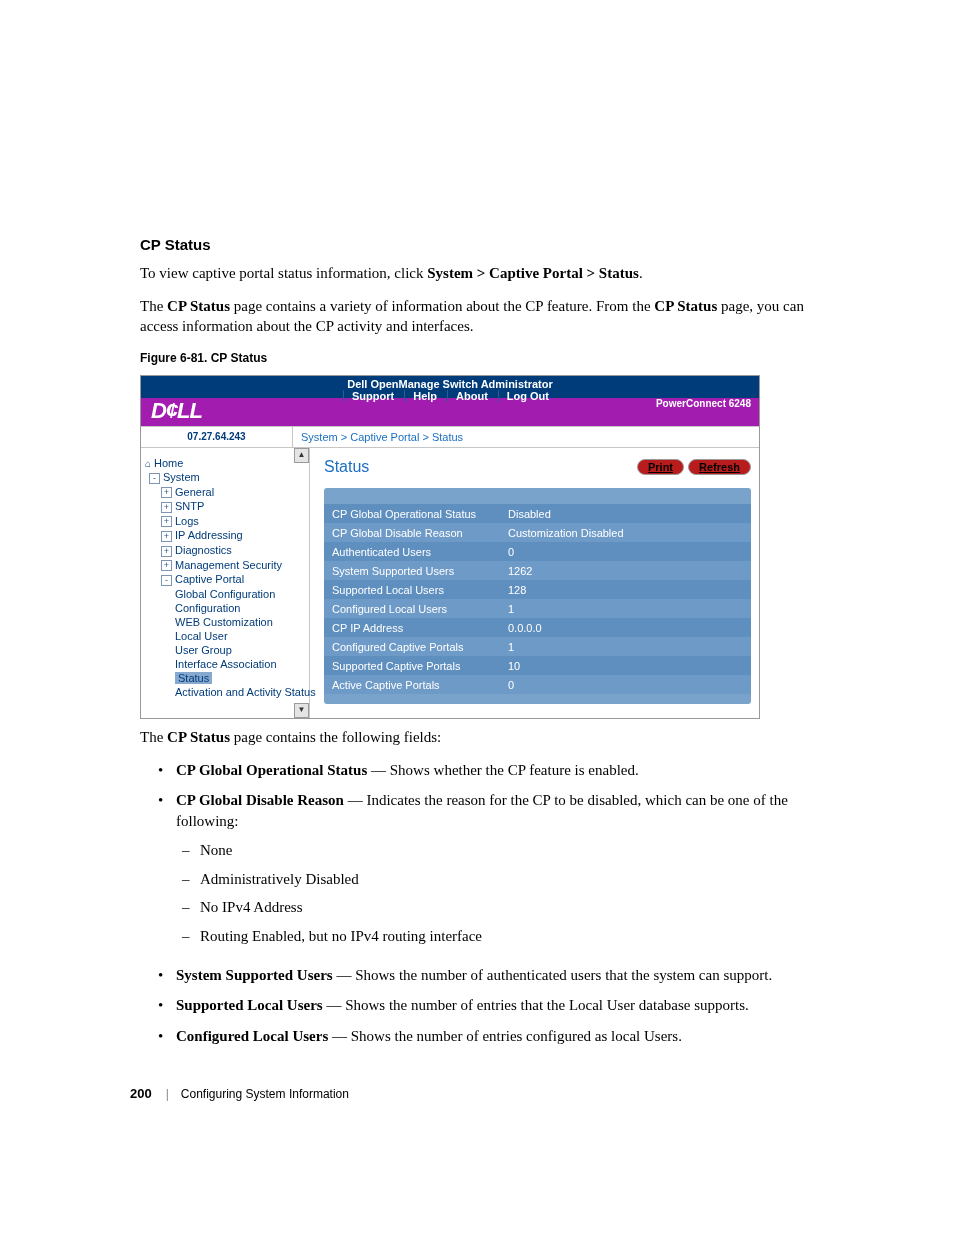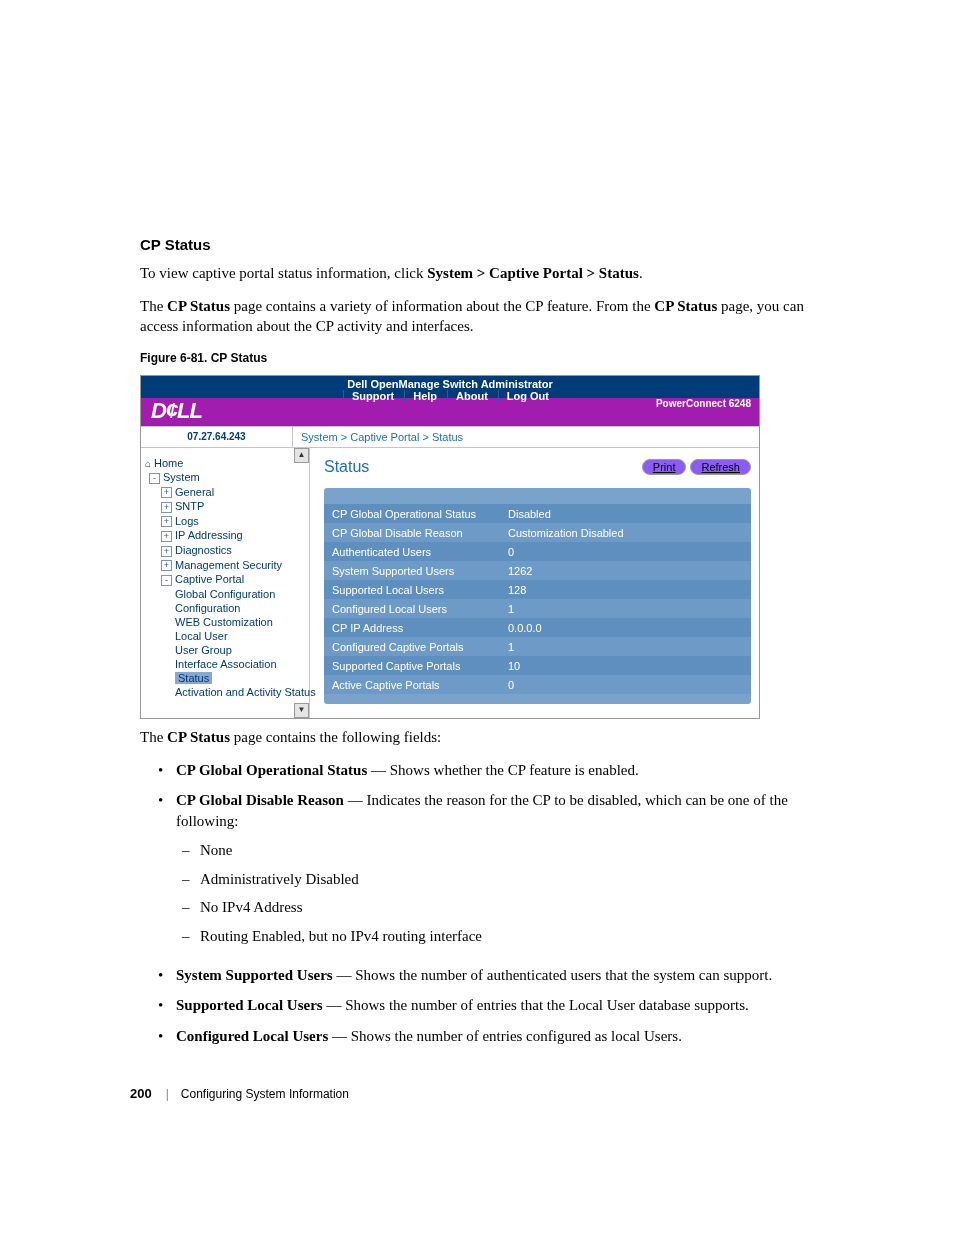--- a/index.html
+++ b/index.html
@@ -138,27 +138,28 @@
     padding: 10px 8px 14px 14px;
   }
   .ctitle-row { display: flex; align-items: center; margin-bottom: 12px; }
   .ctitle {
     color: #1b6fc2;
     font-size: 16px;
     font-weight: normal;
   }
   .pillbtns { margin-left: auto; display: flex; gap: 4px; }
   .pill {
-    background: #8b5cf6;
+    background: #b91c1c;
     border: 1px solid #9a9a9a;
     border-radius: 10px;
     padding: 1px 10px;
     font-size: 11px;
     text-decoration: underline;
     color: #000;
+    font-weight: bold;
   }
   .status-table {
     width: 100%;
     border-collapse: collapse;
     font-size: 11px;
   }
   .status-table tr:nth-child(odd) td { background: #5f8fbf; }
   .status-table tr:nth-child(even) td { background: #6e9ac7; }
   .status-table td {
     color: #fff;

